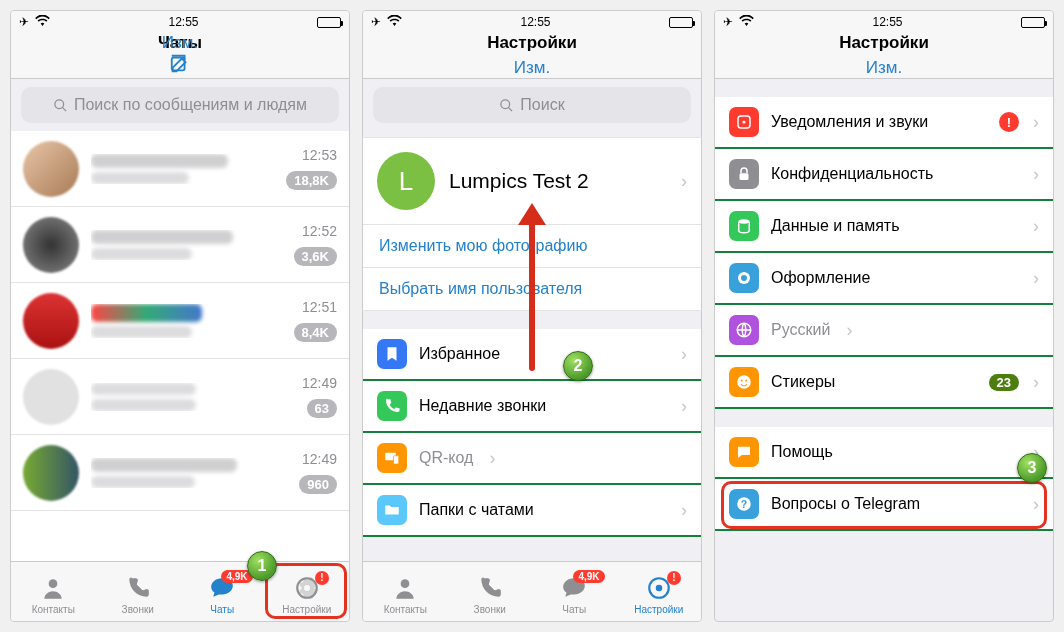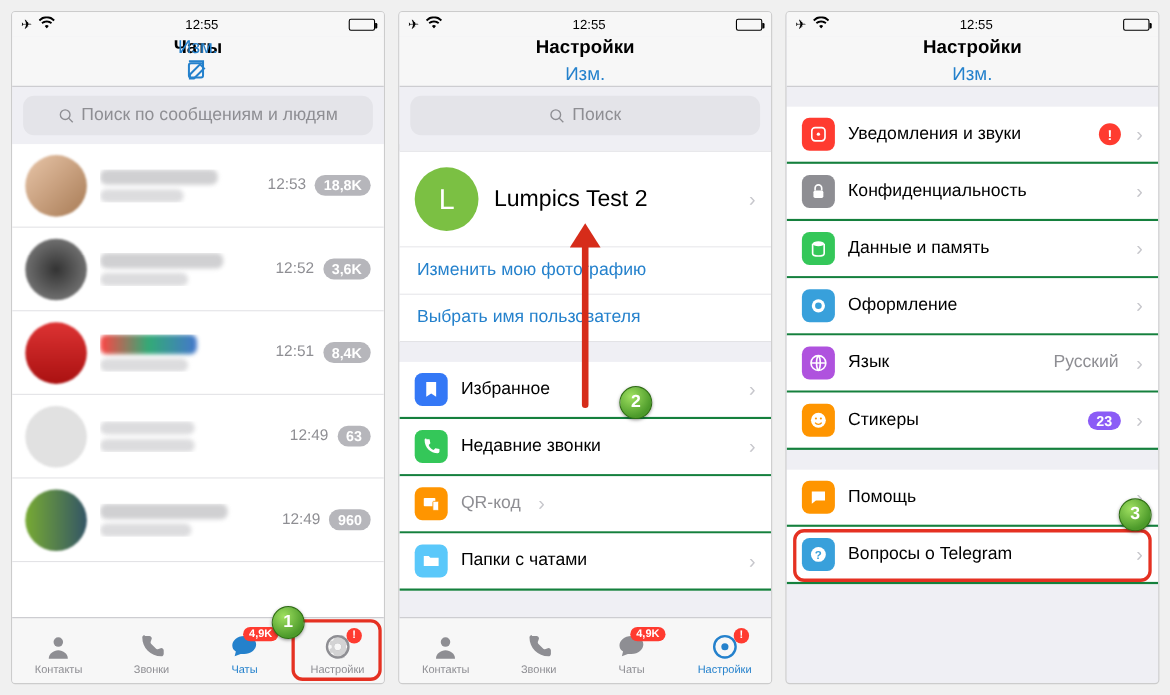--- a/index.html
+++ b/index.html
@@ -83,21 +83,21 @@
   .av-4 { background: #e1e1e1; }
   .av-5 { background: linear-gradient(90deg,#7a3,#356); }
   .chat-mid { flex:1; margin-left:12px; display:flex; flex-direction:column; gap:4px; overflow:hidden; }
   .blur-line {
     height: 14px; border-radius: 6px; background: #d0d0d2;
     filter: blur(2px);
   }
   .blur-line.w70 { width: 70%; }
   .blur-line.w50 { width: 50%; height: 12px; background:#dcdcde; }
   .blur-line.color { background: linear-gradient(90deg,#f44,#3a7,#47c); height:18px; width:55%;}
-  .chat-right { display:flex; align-items:flex-start; gap:8px; }
+  .chat-right { display:flex; flex-direction:column; align-items:flex-end; gap:8px; }
   .time { color: #8e8e93; font-size: 14px; }
   .badge {
     background: #b6b6bb; color: #fff; border-radius: 12px;
     padding: 2px 8px; font-size: 13px; font-weight: 600;
   }
   
   .tabbar {
     height: 60px; background: #f7f7f7; border-top: 1px solid #c9c9ce;
     display: flex; align-items: center; justify-content: space-around;
     font-size: 10px; color: #8e8e93; position: relative;
@@ -153,21 +153,21 @@
     width:30px; height:30px; border-radius:7px; flex-shrink:0;
     display:flex; align-items:center; justify-content:center; color:#fff;
   }
   .sicon svg { width:18px; height:18px; }
   .chev {
     color:#c7c7cc; font-size:18px; flex-shrink:0;
   }
   .setting-row .label { flex:1; }
   .setting-row .val { color:#8e8e93; margin-right:4px; }
   .rbadge {
-    background:#8b5cf6; color:#fff; border-radius:11px; padding:1px 8px; font-size:13px; font-weight:600;
+    background:#4d7c0f; color:#fff; border-radius:11px; padding:1px 8px; font-size:13px; font-weight:600;
     margin-right:2px;
   }
   .rbadge.red { background:#ff3b30; width:20px; height:20px; padding:0; border-radius:50%;
     display:flex; align-items:center; justify-content:center; font-size:13px;}
   
   .guide-arrow {
     position:absolute; left:50%; transform:translateX(-50%);
     bottom: 250px; width: 6px; height: 150px; background: #d62c1a;
     border-radius: 3px;
   }
@@ -505,21 +505,20 @@
       <span class="label">Оформление</span>
       <span class="chev">›</span>
     </div>
     <div class="setting-row">
       <span class="sicon" style="background:#af52de">
           <svg viewBox="0 0 24 24">
             <circle cx="12" cy="12" r="9" fill="none" stroke="#fff" stroke-width="2"></circle>
             <path d="M3 12h18M12 3c3 3 3 15 0 18M12 3c-3 3-3 15 0 18" fill="none" stroke="#fff" stroke-width="2"></path>
           </svg>
         </span>
-      <span class="label">Язык</span>
       <span class="val">Русский</span>
       <span class="chev">›</span>
     </div>
     <div class="setting-row">
       <span class="sicon" style="background:#ff9500">
           <svg viewBox="0 0 24 24">
             <circle cx="12" cy="12" r="9" fill="#fff"></circle>
             <circle cx="9" cy="10" r="1.3" fill="#ff9500"></circle>
             <circle cx="15" cy="10" r="1.3" fill="#ff9500"></circle>
             <path d="M8 15c1 1.5 2.5 2 4 2s3-.5 4-2" fill="none" stroke="#ff9500" stroke-width="1.6"></path>

